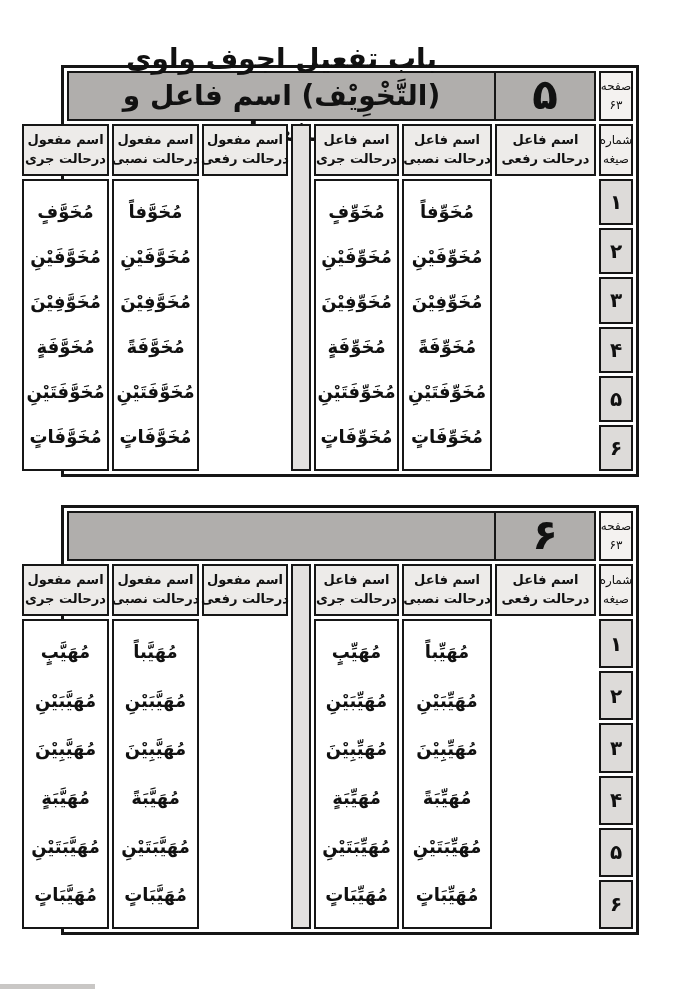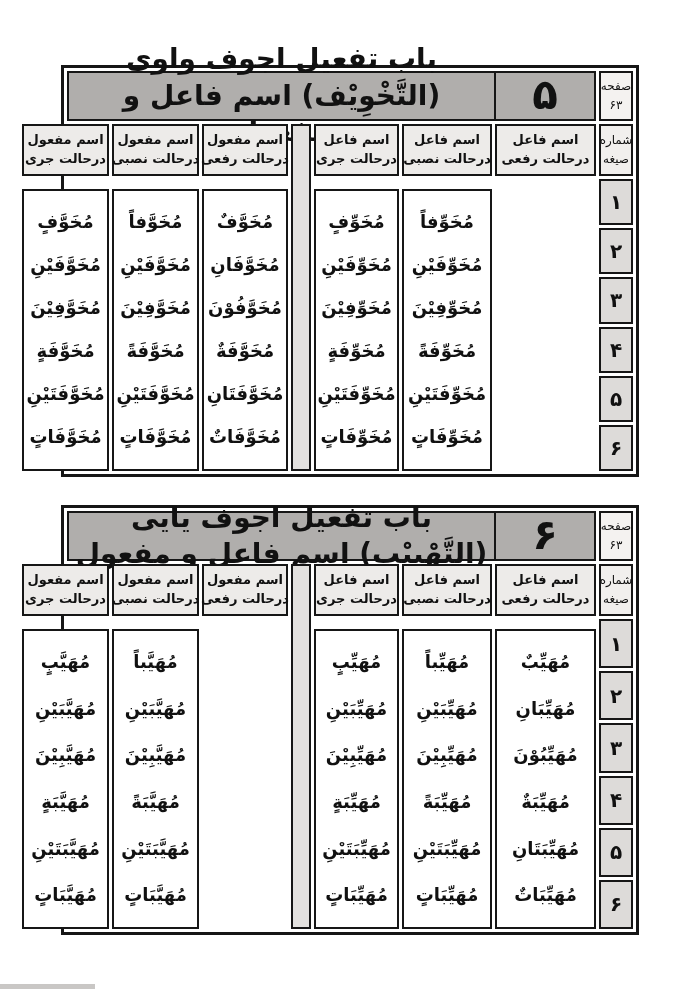--- a/index.html
+++ b/index.html
@@ -39,21 +39,21 @@
   .serial-header{
     height:52px;flex:0 0 52px;border:2px solid #161616;background:#f1efed;
     display:flex;flex-direction:column;align-items:center;justify-content:center;
     font-size:12px;line-height:1.6;box-sizing:border-box;
   }
   .serial-cell{
     flex:1;border:2px solid #161616;background:#dddbd9;
     display:flex;align-items:center;justify-content:center;
     font-size:20px;font-weight:bold;box-sizing:border-box;
   }
-  .word-col{display:flex;flex-direction:column;gap:13px;}
+  .word-col{display:flex;flex-direction:column;gap:3px;}
   .col-a{width:101px;flex:0 0 101px;}
   .col-b{width:90px;flex:0 0 90px;}
   .col-c{width:85px;flex:0 0 85px;}
   .col-d{width:86px;flex:0 0 86px;}
   .col-e{width:87px;flex:0 0 87px;}
   .col-f{flex:1;}
   .col-header{
     height:52px;flex:0 0 52px;border:2px solid #161616;background:#edebe9;
     display:flex;flex-direction:column;align-items:center;justify-content:space-evenly;
     font-size:13px;font-weight:bold;line-height:1.15;box-sizing:border-box;padding:3px 1px;
@@ -136,28 +136,20 @@
         <div class="word">مُخَوِّفَتَيْنِ</div>
         <div class="word">مُخَوِّفَاتٍ</div>
       </div>
     </div>
     <div class="sep-col"></div>
     <div class="word-col col-d">
       <div class="col-header">
         <div>اسم مفعول</div>
         <div>درحالت رفعی</div>
       </div>
-      <div class="word-box">
-        <div class="word">مُخَوَّفٌ</div>
-        <div class="word">مُخَوَّفَانِ</div>
-        <div class="word">مُخَوَّفُوْنَ</div>
-        <div class="word">مُخَوَّفَةٌ</div>
-        <div class="word">مُخَوَّفَتَانِ</div>
-        <div class="word">مُخَوَّفَاتٌ</div>
-      </div>
     </div>
     <div class="word-col col-e">
       <div class="col-header">
         <div>اسم مفعول</div>
         <div>درحالت نصبی</div>
       </div>
       <div class="word-box">
         <div class="word">مُخَوَّفاً</div>
         <div class="word">مُخَوَّفَيْنِ</div>
         <div class="word">مُخَوَّفِيْنَ</div>
@@ -184,49 +176,40 @@
 </div>
 
 <div class="table t2">
   <div class="title-row">
     <div class="page-cell">
       <div>صفحه</div>
       <div>۶۳</div>
     </div>
     <div class="band">
       <div class="num-cell">۶</div>
-      <div class="title-cell">باب تفعيل اجوف يايی (التَّهْيِيْب) اسم فاعل و مفعول</div>
     </div>
   </div>
   <div class="body-row">
     <div class="serial-col">
       <div class="serial-header">
         <div>شماره</div>
         <div>صیغه</div>
       </div>
       <div class="serial-cell">۱</div>
       <div class="serial-cell">۲</div>
       <div class="serial-cell">۳</div>
       <div class="serial-cell">۴</div>
       <div class="serial-cell">۵</div>
       <div class="serial-cell">۶</div>
     </div>
     <div class="word-col col-a">
       <div class="col-header">
         <div>اسم فاعل</div>
         <div>درحالت رفعی</div>
       </div>
-      <div class="word-box">
-        <div class="word">مُهَيِّبٌ</div>
-        <div class="word">مُهَيِّبَانِ</div>
-        <div class="word">مُهَيِّبُوْنَ</div>
-        <div class="word">مُهَيِّبَةٌ</div>
-        <div class="word">مُهَيِّبَتَانِ</div>
-        <div class="word">مُهَيِّبَاتٌ</div>
-      </div>
     </div>
     <div class="word-col col-b">
       <div class="col-header">
         <div>اسم فاعل</div>
         <div>درحالت نصبی</div>
       </div>
       <div class="word-box">
         <div class="word">مُهَيِّباً</div>
         <div class="word">مُهَيِّبَيْنِ</div>
         <div class="word">مُهَيِّبِيْنَ</div>

